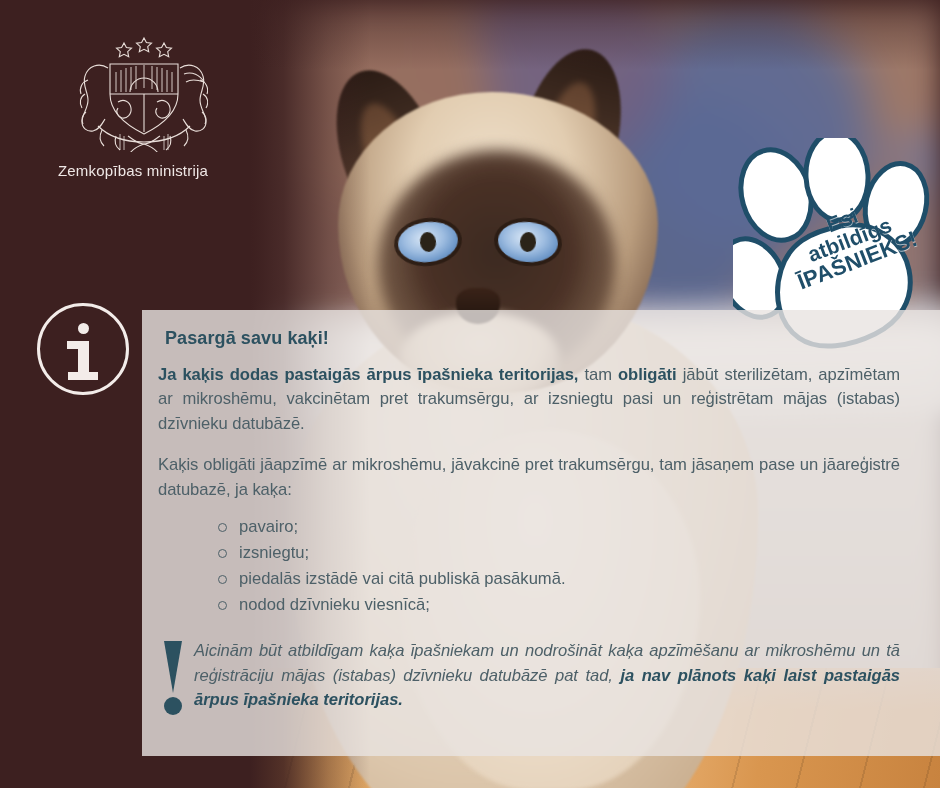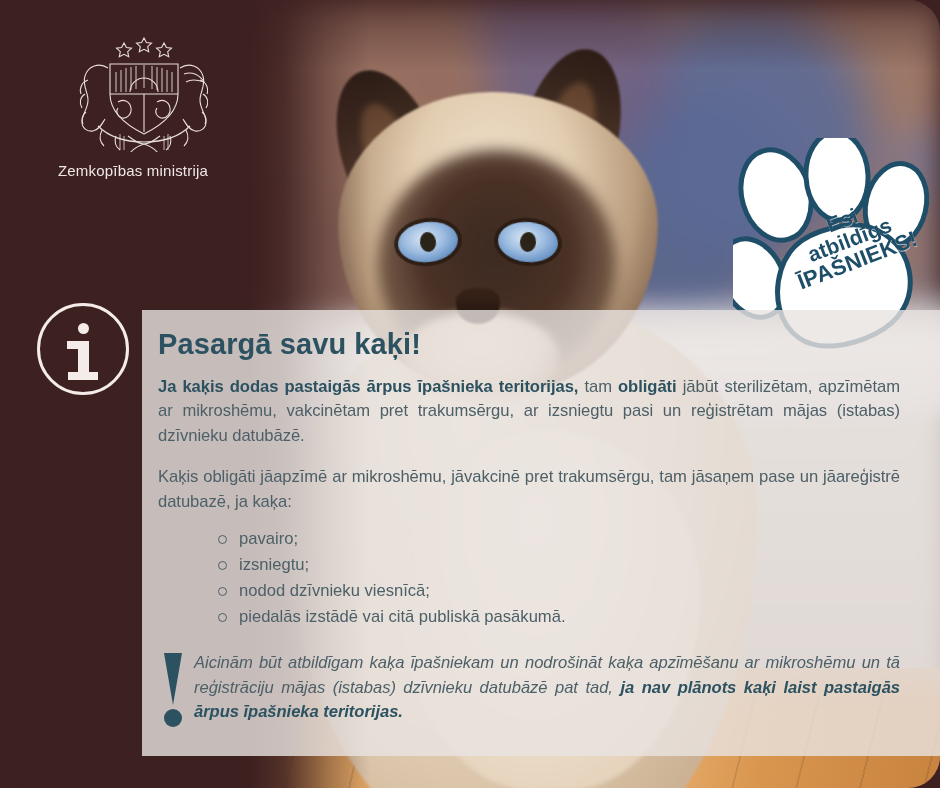--- a/index.html
+++ b/index.html
@@ -8,21 +8,20 @@
     font-family:"Liberation Sans", sans-serif;
     background:#3d2020;
     position:relative;
   }
 
   #poster {
     position:absolute; inset:0;
     width:940px; height:788px;
     background:#3d2020;
     overflow:hidden;
-    border-radius:32px;
   }
 
   
   .photo {
     position:absolute;
     left:250px; top:0; width:690px; height:788px;
     overflow:hidden;
   }
   
   .photo .bokeh {
@@ -191,22 +190,22 @@
     background:#f3ece9;
   }
 
   
   .panel {
     position:absolute; left:142px; top:310px; width:798px; height:446px;
     background:rgba(233,228,225,.80);
     padding:18px 24px 10px 14px;
   }
   .panel-title {
-    color:#2c5160; font-size:29px; font-weight:bold;
-    letter-spacing:.1px; margin:0 0 14px 2px;
+    color:#2c5160; font-size:18px; font-weight:bold;
+    letter-spacing:.1px; margin:0 0 14px 9px;
   }
   .p {
     color:#4d6068; font-size:16.6px; line-height:1.47;
     text-align:justify; margin:0 16px 0 2px;
     letter-spacing:-.05px;
   }
   .p b { color:#2c5160; font-weight:bold; }
   .gap { height:17px; }
 
   ul.rules {
@@ -349,22 +348,22 @@
       <b>Ja kaķis dodas pastaigās ārpus īpašnieka teritorijas,</b><span> tam </span><b>obligāti</b><span> jābūt sterilizētam, apzīmētam ar mikroshēmu, vakcinētam pret trakumsērgu, ar izsniegtu pasi un reģistrētam mājas (istabas) dzīvnieku datubāzē.</span>
     </p>
 
     <div class="gap"></div>
 
     <p class="p">Kaķis obligāti jāapzīmē ar mikroshēmu, jāvakcinē pret trakumsērgu,  tam jāsaņem pase un jāareģistrē datubazē, ja kaķa:</p>
 
     <ul class="rules">
       <li>pavairo;</li>
       <li>izsniegtu;</li>
+      <li>piedalās izstādē vai citā publiskā pasākumā.</li>
       <li>nodod dzīvnieku viesnīcā;</li>
-      <li>piedalās izstādē vai citā publiskā pasākumā.</li>
     </ul>
 
     <div class="closing">
       <span class="bang">
         <span class="bar"></span>
         <span class="pt"></span>
       </span>
       <p class="p">
         <span>Aicinām būt atbildīgam kaķa īpašniekam un nodrošināt kaķa apzīmēšanu ar mikroshēmu un tā reģistrāciju mājas (istabas) dzīvnieku datubāzē pat tad, </span><b>ja nav plānots kaķi laist pastaigās ārpus īpašnieka teritorijas.</b>
       </p>

